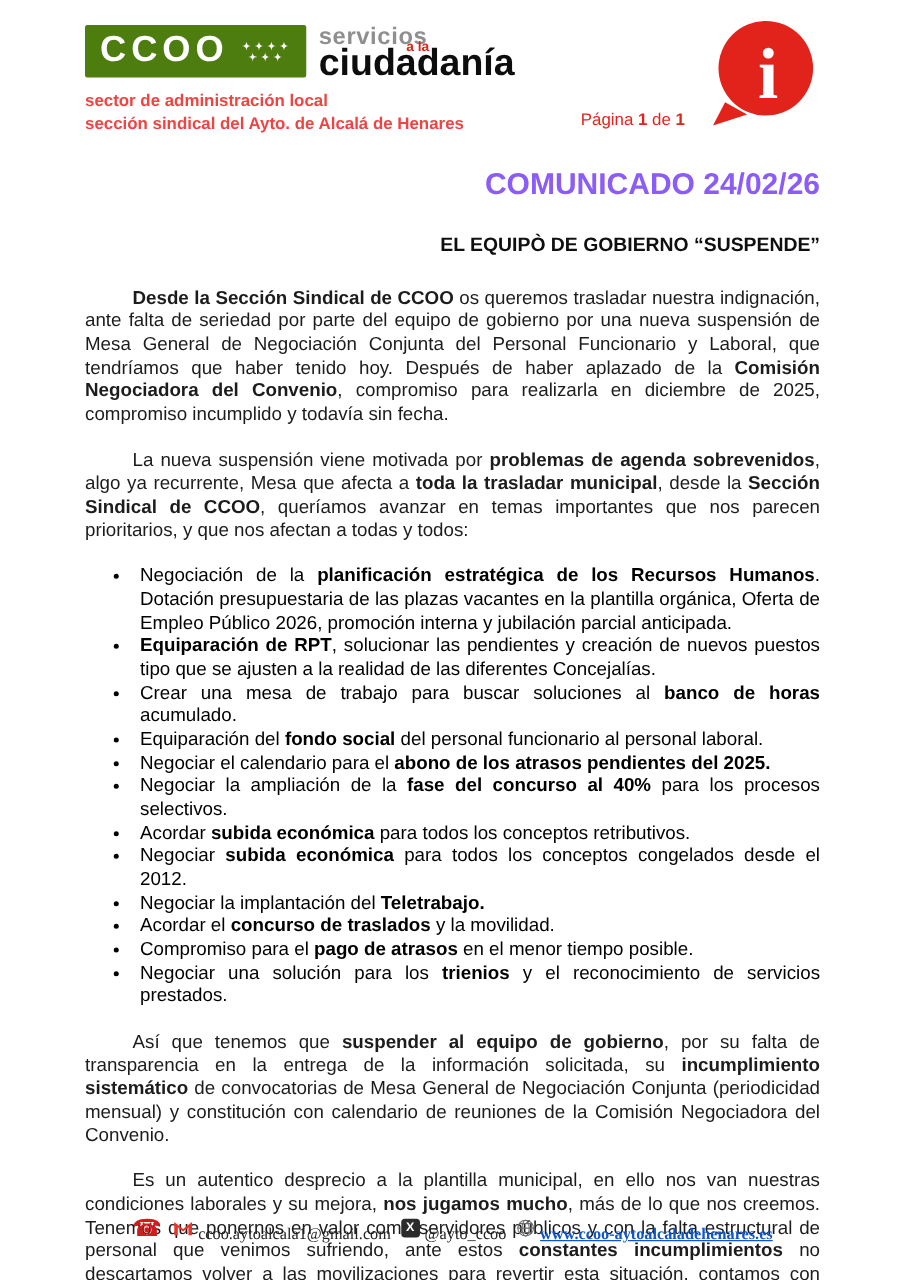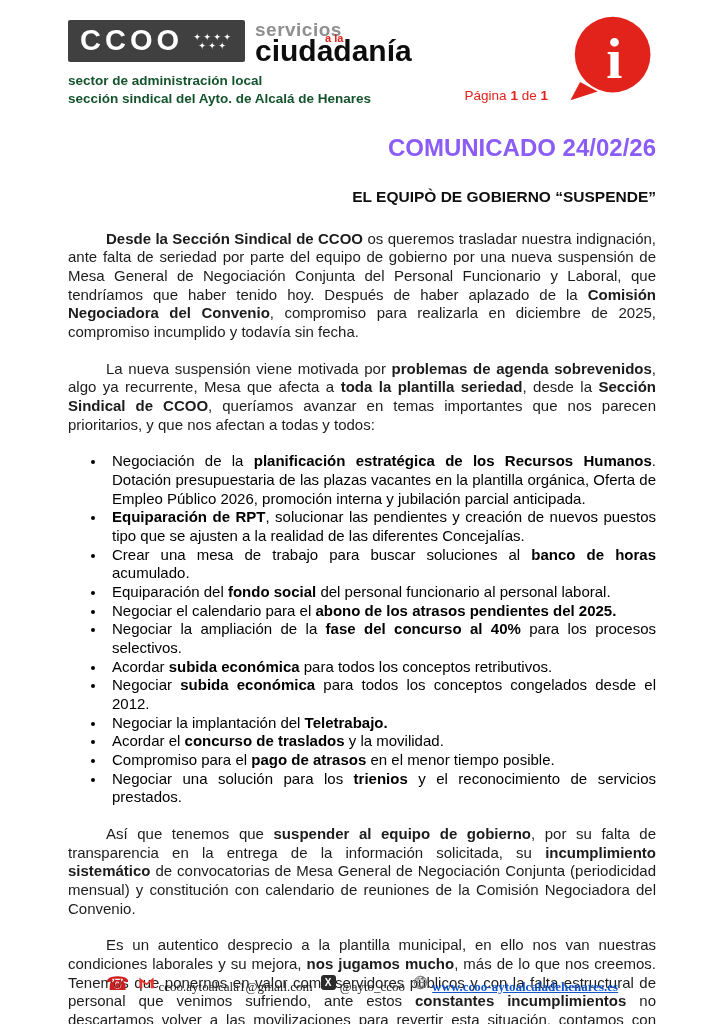--- a/index.html
+++ b/index.html
@@ -6,29 +6,29 @@
   body{
     width:724px;height:1024px;position:relative;background:#ffffff;
     font-family:"Liberation Sans",sans-serif;color:#1c1c1c;overflow:hidden;
   }
   .page{position:absolute;inset:0;padding:20px 68px 0 68px;box-sizing:border-box;}
   b{font-weight:bold;}
 
   
   .logo-row{display:flex;align-items:flex-start;}
   .logo-box{
-    background:#404040;border-radius:2px;height:42px;display:flex;align-items:center;
+    background:#4d7c0f;border-radius:2px;height:42px;display:flex;align-items:center;
     padding:0 12px;gap:10px;flex:0 0 auto;
   }
   .brand{color:#fff;font-weight:bold;font-size:29px;letter-spacing:4px;line-height:1;transform:translateY(-1px);}
   .tagline{position:relative;margin-left:10px;line-height:1;}
   .tagline .t-top{color:#8f8f8f;font-size:19px;font-weight:bold;letter-spacing:.5px;display:block;}
   .tagline .t-mid{position:absolute;left:70px;top:13px;color:#e2231b;font-size:11px;font-weight:bold;}
   .tagline .t-bottom{color:#0d0d0d;font-size:30px;font-weight:bold;letter-spacing:0;display:block;margin-top:-3px;}
-  .sector{font-weight:bold;font-size:13.5px;line-height:1.32;margin-top:6px;color:#14532d;}
+  .sector{font-weight:bold;font-size:13.5px;line-height:1.32;margin-top:6px;color:#ef4444;}
   .page-indicator{
     position:absolute;top:88px;right:176px;color:#e2231b;font-size:13.5px;font-weight:normal;
   }
   .page-indicator b{font-weight:bold;}
   .info-bubble{position:absolute;top:13px;right:70px;width:88px;height:92px;}
 
   
   .doc-title{
     text-align:right;color:#8b5cf6;font-weight:bold;font-size:24px;margin-top:26px;
   }
@@ -90,21 +90,21 @@
   <div class="sector">
     <div>sector de administración local</div>
     <div>sección sindical del Ayto. de Alcalá de Henares</div>
   </div>
 
   <div class="doc-title">COMUNICADO 24/02/26</div>
   <div class="doc-subtitle">EL EQUIPÒ DE GOBIERNO “SUSPENDE”</div>
 
   <div>
       <p class="para"><b>Desde la Sección Sindical de CCOO</b><span> os queremos trasladar nuestra indignación, ante falta de seriedad por parte del equipo de gobierno por una nueva suspensión de Mesa General de Negociación Conjunta del Personal Funcionario y Laboral, que tendríamos que haber tenido hoy. Después de haber aplazado de la </span><b>Comisión Negociadora del Convenio</b><span>, compromiso para realizarla en diciembre de 2025, compromiso incumplido y todavía sin fecha.</span></p>
-      <p class="para"><span>La nueva suspensión viene motivada por </span><b>problemas de agenda sobrevenidos</b><span>, algo ya recurrente, Mesa que afecta a </span><b>toda la plantilla seriedad</b><span>, desde la </span><b>Sección Sindical de CCOO</b><span>, queríamos avanzar en temas importantes que nos parecen prioritarios, y que nos afectan a todas y todos:</span></p>
+      <p class="para"><span>La nueva suspensión viene motivada por </span><b>problemas de agenda sobrevenidos</b><span>, algo ya recurrente, Mesa que afecta a </span><b>toda la trasladar municipal</b><span>, desde la </span><b>Sección Sindical de CCOO</b><span>, queríamos avanzar en temas importantes que nos parecen prioritarios, y que nos afectan a todas y todos:</span></p>
     </div>
 
   <ul class="demands">
       <li><span>Negociación de la </span><b>planificación estratégica de los Recursos Humanos</b><span>. Dotación presupuestaria de las plazas vacantes en la plantilla orgánica, Oferta de Empleo Público 2026, promoción interna y jubilación parcial anticipada.</span></li>
       <li><b>Equiparación de RPT</b><span>, solucionar las pendientes y creación de nuevos puestos tipo que se ajusten a la realidad de las diferentes Concejalías.</span></li>
       <li><span>Crear una mesa de trabajo para buscar soluciones al </span><b>banco de horas</b><span> acumulado.</span></li>
       <li><span>Equiparación del </span><b>fondo social</b><span> del personal funcionario al personal laboral.</span></li>
       <li><span>Negociar el calendario para el </span><b>abono de los atrasos pendientes del 2025.</b></li>
       <li><span>Negociar la ampliación de la </span><b>fase del concurso al 40%</b><span> para los procesos selectivos.</span></li>
       <li><span>Acordar </span><b>subida económica</b><span> para todos los conceptos retributivos.</span></li>

